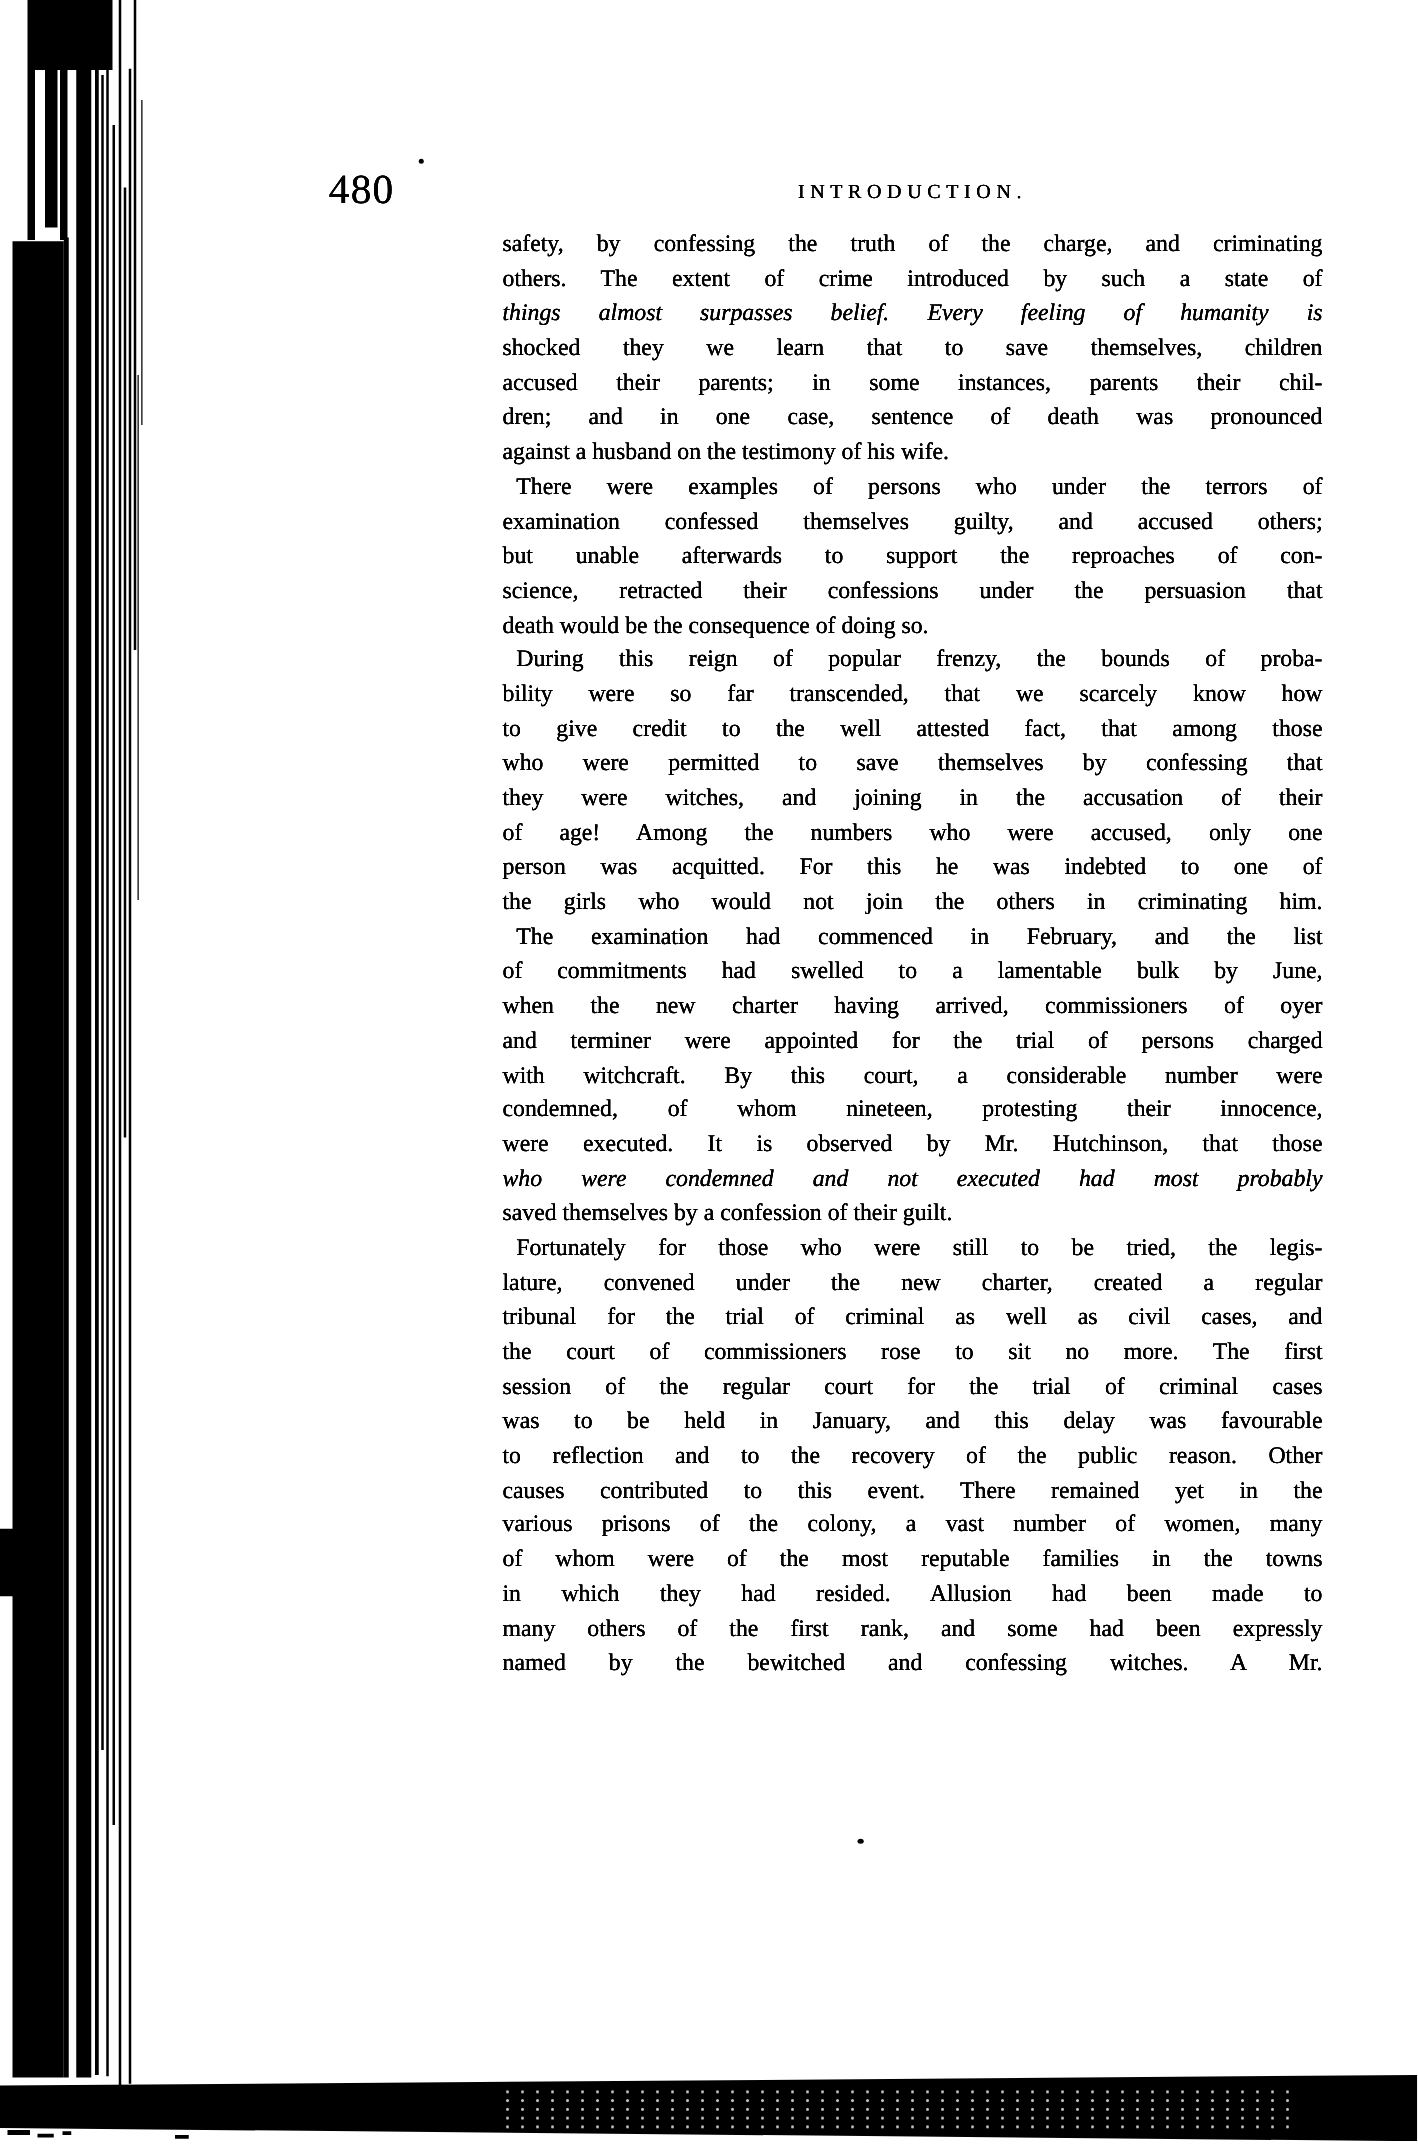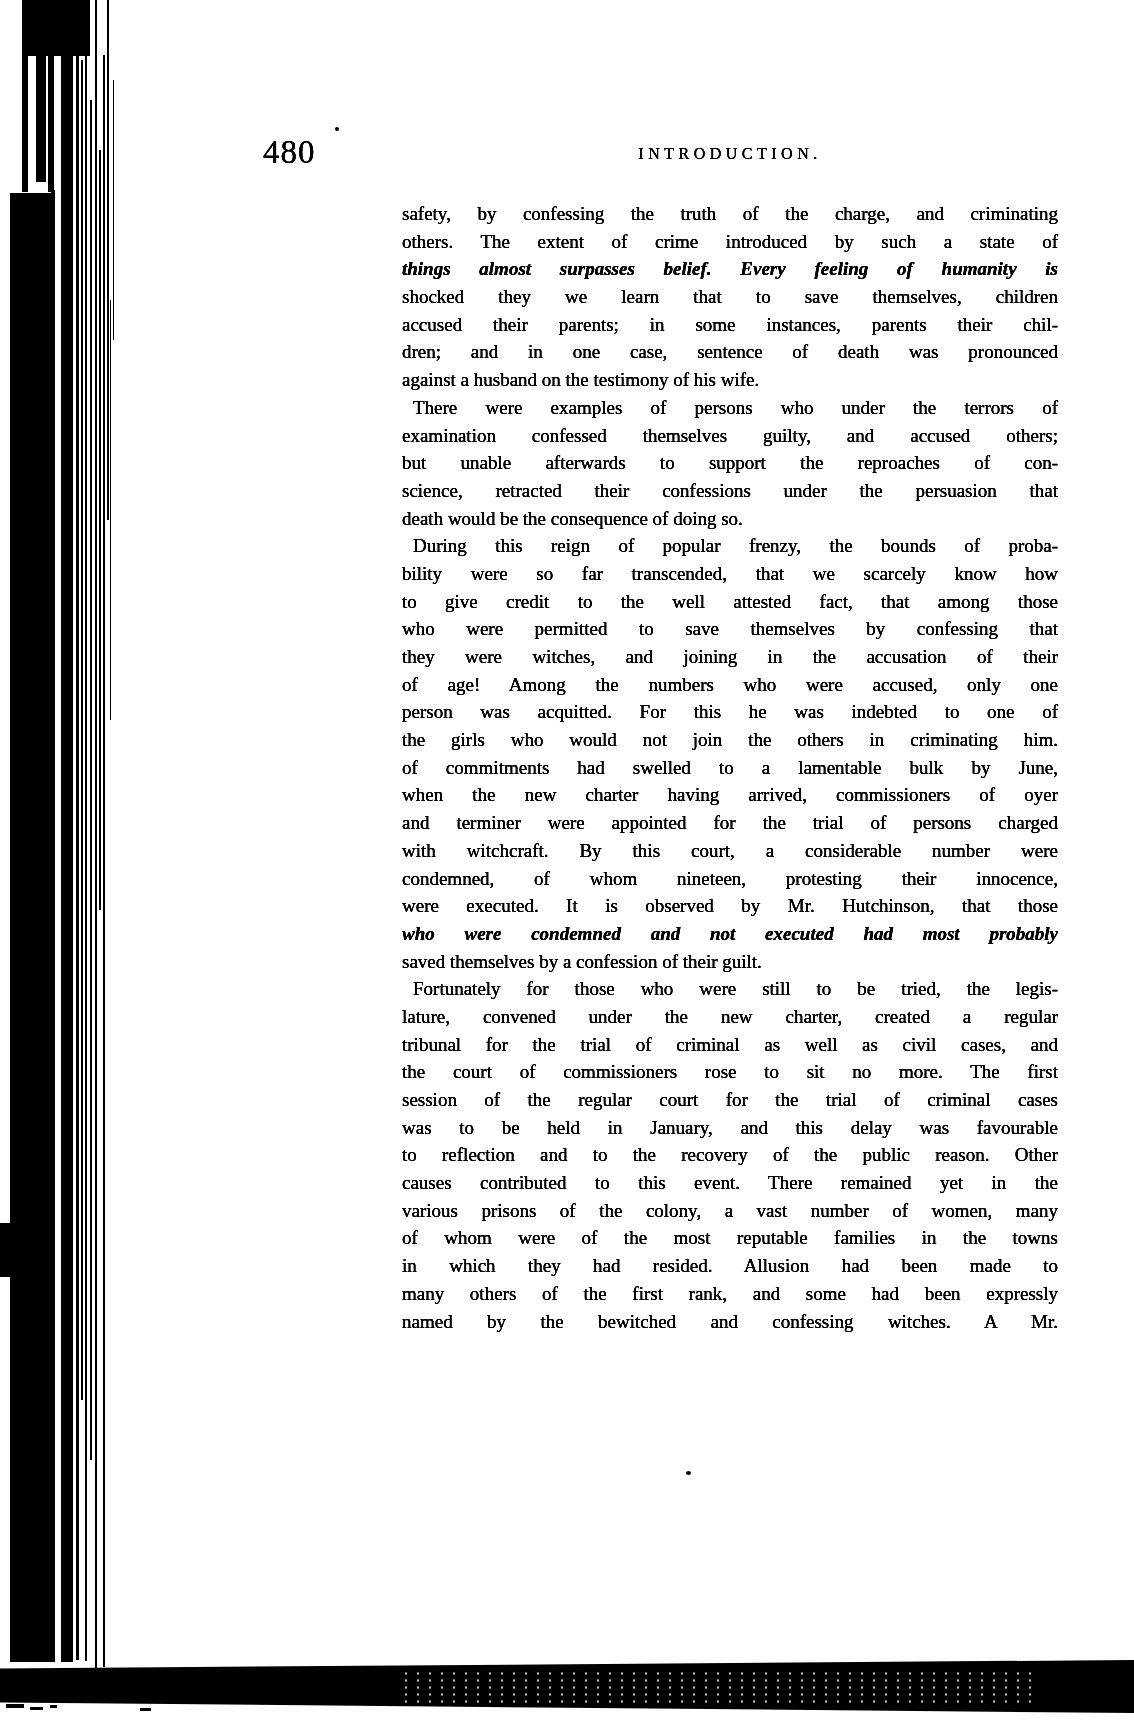--- a/index.html
+++ b/index.html
@@ -14,31 +14,31 @@
   #pageno{
     position:absolute;left:263px;top:136px;
     font-size:33px;letter-spacing:1px;line-height:1;
   }
   #head{
     position:absolute;left:402px;top:146px;width:656px;
     text-align:center;font-size:16px;letter-spacing:4.5px;line-height:1;
   }
   
   #bodytext{
-    position:absolute;left:402px;top:200px;width:656px;
+    position:absolute;left:402px;top:182px;width:656px;
     font-size:19px;
   }
   .para{margin:0;}
   .line{
     height:27.7px;line-height:27.7px;
     text-align:justify;text-align-last:left;
     overflow:visible;white-space:normal;
   }
   .line.jl{text-align-last:justify;}
-  .line.it{font-style:italic;font-weight:bold;}
+  .line.it{font-style:italic;}
   .line.ind{text-indent:11px;}
   
   .bar{position:absolute;background:#000;}
   #band{
     position:absolute;left:0;top:1660px;width:1134px;height:53px;
     background:#000;
     clip-path:polygon(0 16%,100% 0,100% 100%,0 80%);
   }
   #bandnoise{
     position:absolute;left:400px;top:10px;width:640px;height:36px;
@@ -75,20 +75,21 @@
       <div class="line jl ind">During this reign of popular frenzy, the bounds of proba-</div>
       <div class="line jl">bility were so far transcended, that we scarcely know how</div>
       <div class="line jl">to give credit to the well attested fact, that among those</div>
       <div class="line jl">who were permitted to save themselves by confessing that</div>
       <div class="line jl">they were witches, and joining in the accusation of their</div>
       <div class="line jl">of age!  Among the numbers who were accused, only one</div>
       <div class="line jl">person was acquitted.  For this he was indebted to one of</div>
       <div class="line jl">the girls who would not join the others in criminating him.</div>
     </div>
     <div class="para">
+      <div class="line jl ind">The examination had commenced in February, and the list</div>
       <div class="line jl">of commitments had swelled to a lamentable bulk by June,</div>
       <div class="line jl">when the new charter having arrived, commissioners of oyer</div>
       <div class="line jl">and terminer were appointed for the trial of persons charged</div>
       <div class="line jl">with witchcraft.  By this court, a considerable number were</div>
       <div class="line jl">condemned, of whom nineteen, protesting their innocence,</div>
       <div class="line jl">were executed.  It is observed by Mr. Hutchinson, that those</div>
       <div class="line jl it">who were condemned and not executed had most probably</div>
       <div class="line">saved themselves by a confession of their guilt.</div>
     </div>
     <div class="para">

